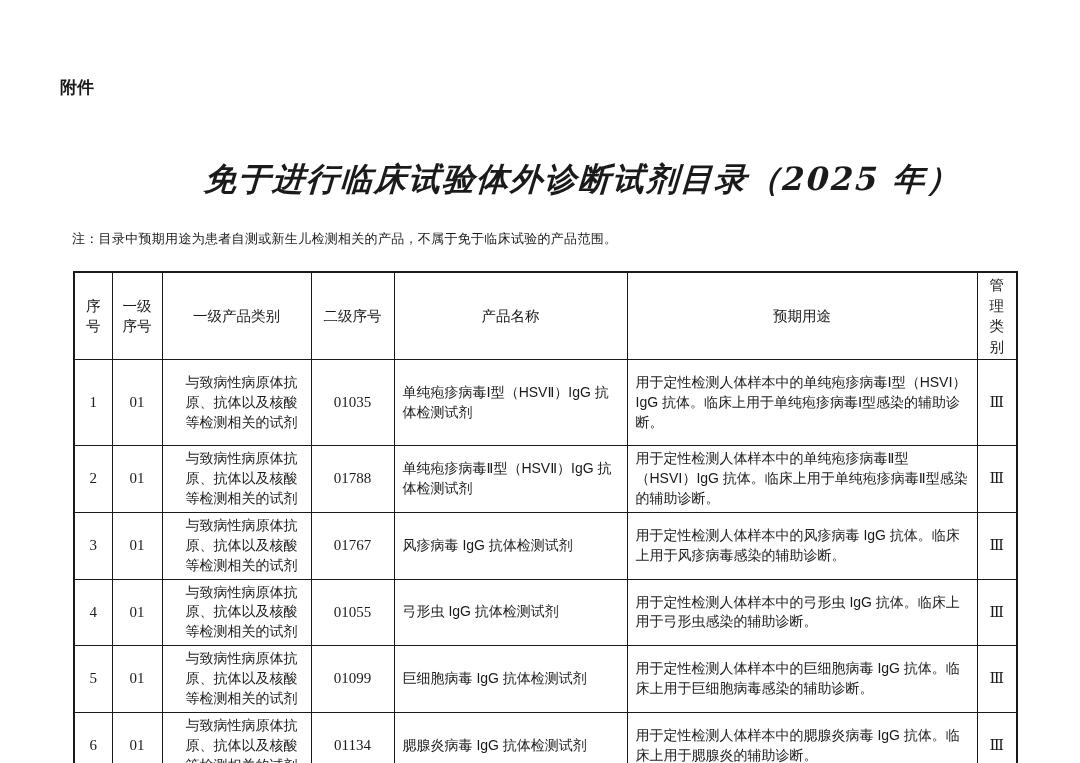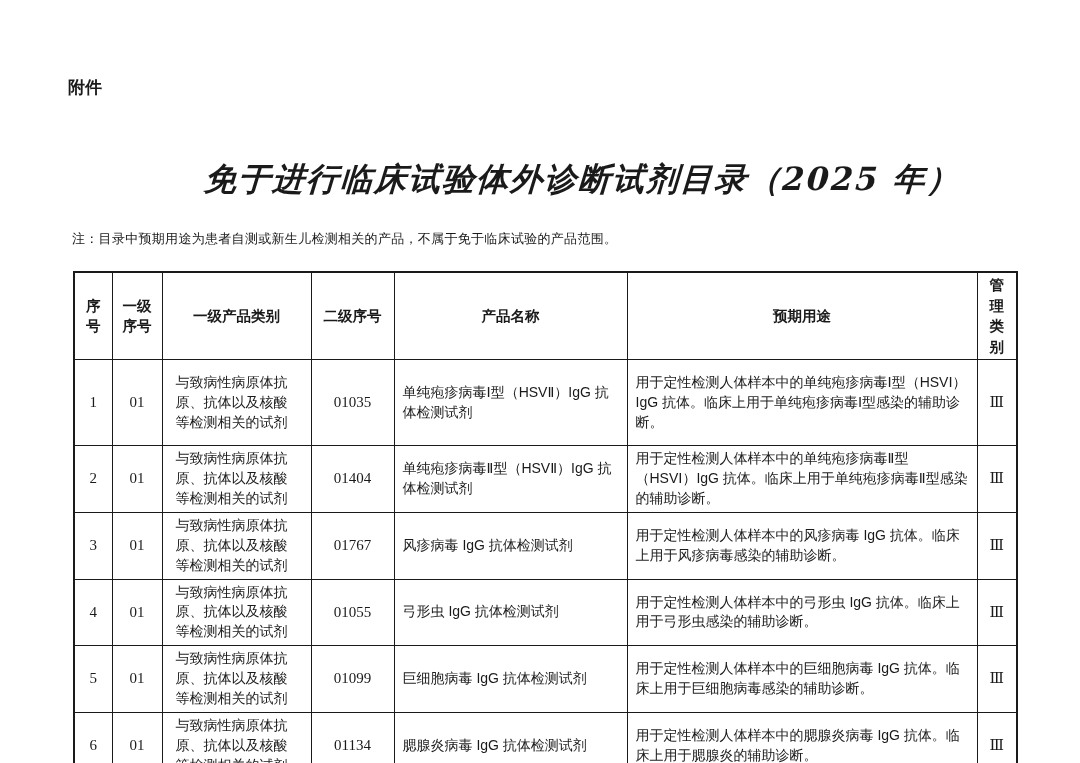--- a/index.html
+++ b/index.html
@@ -6,21 +6,21 @@
   html, body { margin: 0; padding: 0; }
   body {
     width: 1080px; height: 763px;
     background: #ffffff;
     position: relative;
     font-family: "Liberation Sans", "DejaVu Sans", sans-serif;
     color: #1a1a1a;
     overflow: hidden;
   }
   .attachment {
-    position: absolute; left: 68px; top: 76px;
+    position: absolute; left: 60px; top: 76px;
     font-size: 17px; font-weight: bold;
   }
   .title {
     position: absolute; left: 95px; right: 10px; top: 158px;
     margin: 0;
     text-align: center;
     font-family: "DejaVu Serif", "Liberation Serif", serif;
     font-style: italic;
     font-weight: bold;
     font-size: 32px;
@@ -42,28 +42,28 @@
     font-size: 14px;
     border: 2px solid #1a1a1a;
   }
   .catalog th, .catalog td {
     border: 1px solid #1a1a1a;
     vertical-align: middle;
     line-height: 1.42;
     overflow: hidden;
   }
   .catalog th {
-    font-weight: bold;
+    font-weight: normal;
     text-align: center;
     padding: 2px 6px;
     font-size: 14.5px;
   }
   .catalog td.c { text-align: center; padding: 2px 2px; }
   .catalog td.l { text-align: left; padding: 3px 8px; }
-  .catalog td.cat { text-align: left; padding: 3px 13px; }
+  .catalog td.cat { text-align: right; padding: 3px 13px; }
   .num {
     font-family: "Liberation Serif", "DejaVu Serif", serif;
     font-size: 15px;
   }
   thead tr { height: 42px; }
   tbody tr:nth-child(1) { height: 86px; }
   tbody tr:nth-child(2) { height: 60px; }
   tbody tr:nth-child(3) { height: 57px; }
   tbody tr:nth-child(4) { height: 57px; }
   tbody tr:nth-child(5) { height: 58px; }
@@ -108,21 +108,21 @@
         <td class="cat">与致病性病原体抗原、抗体以及核酸等检测相关的试剂</td>
         <td class="c num">01035</td>
         <td class="l">单纯疱疹病毒Ⅰ型（HSVⅡ）IgG 抗体检测试剂</td>
         <td class="l">用于定性检测人体样本中的单纯疱疹病毒Ⅰ型（HSVⅠ）IgG 抗体。临床上用于单纯疱疹病毒Ⅰ型感染的辅助诊断。</td>
         <td class="c num">Ⅲ</td>
       </tr>
       <tr>
         <td class="c num">2</td>
         <td class="c num">01</td>
         <td class="cat">与致病性病原体抗原、抗体以及核酸等检测相关的试剂</td>
-        <td class="c num">01404</td>
+        <td class="c num">01788</td>
         <td class="l">单纯疱疹病毒Ⅱ型（HSVⅡ）IgG 抗体检测试剂</td>
         <td class="l">用于定性检测人体样本中的单纯疱疹病毒Ⅱ型（HSVⅠ）IgG 抗体。临床上用于单纯疱疹病毒Ⅱ型感染的辅助诊断。</td>
         <td class="c num">Ⅲ</td>
       </tr>
       <tr>
         <td class="c num">3</td>
         <td class="c num">01</td>
         <td class="cat">与致病性病原体抗原、抗体以及核酸等检测相关的试剂</td>
         <td class="c num">01767</td>
         <td class="l">风疹病毒 IgG 抗体检测试剂</td>

